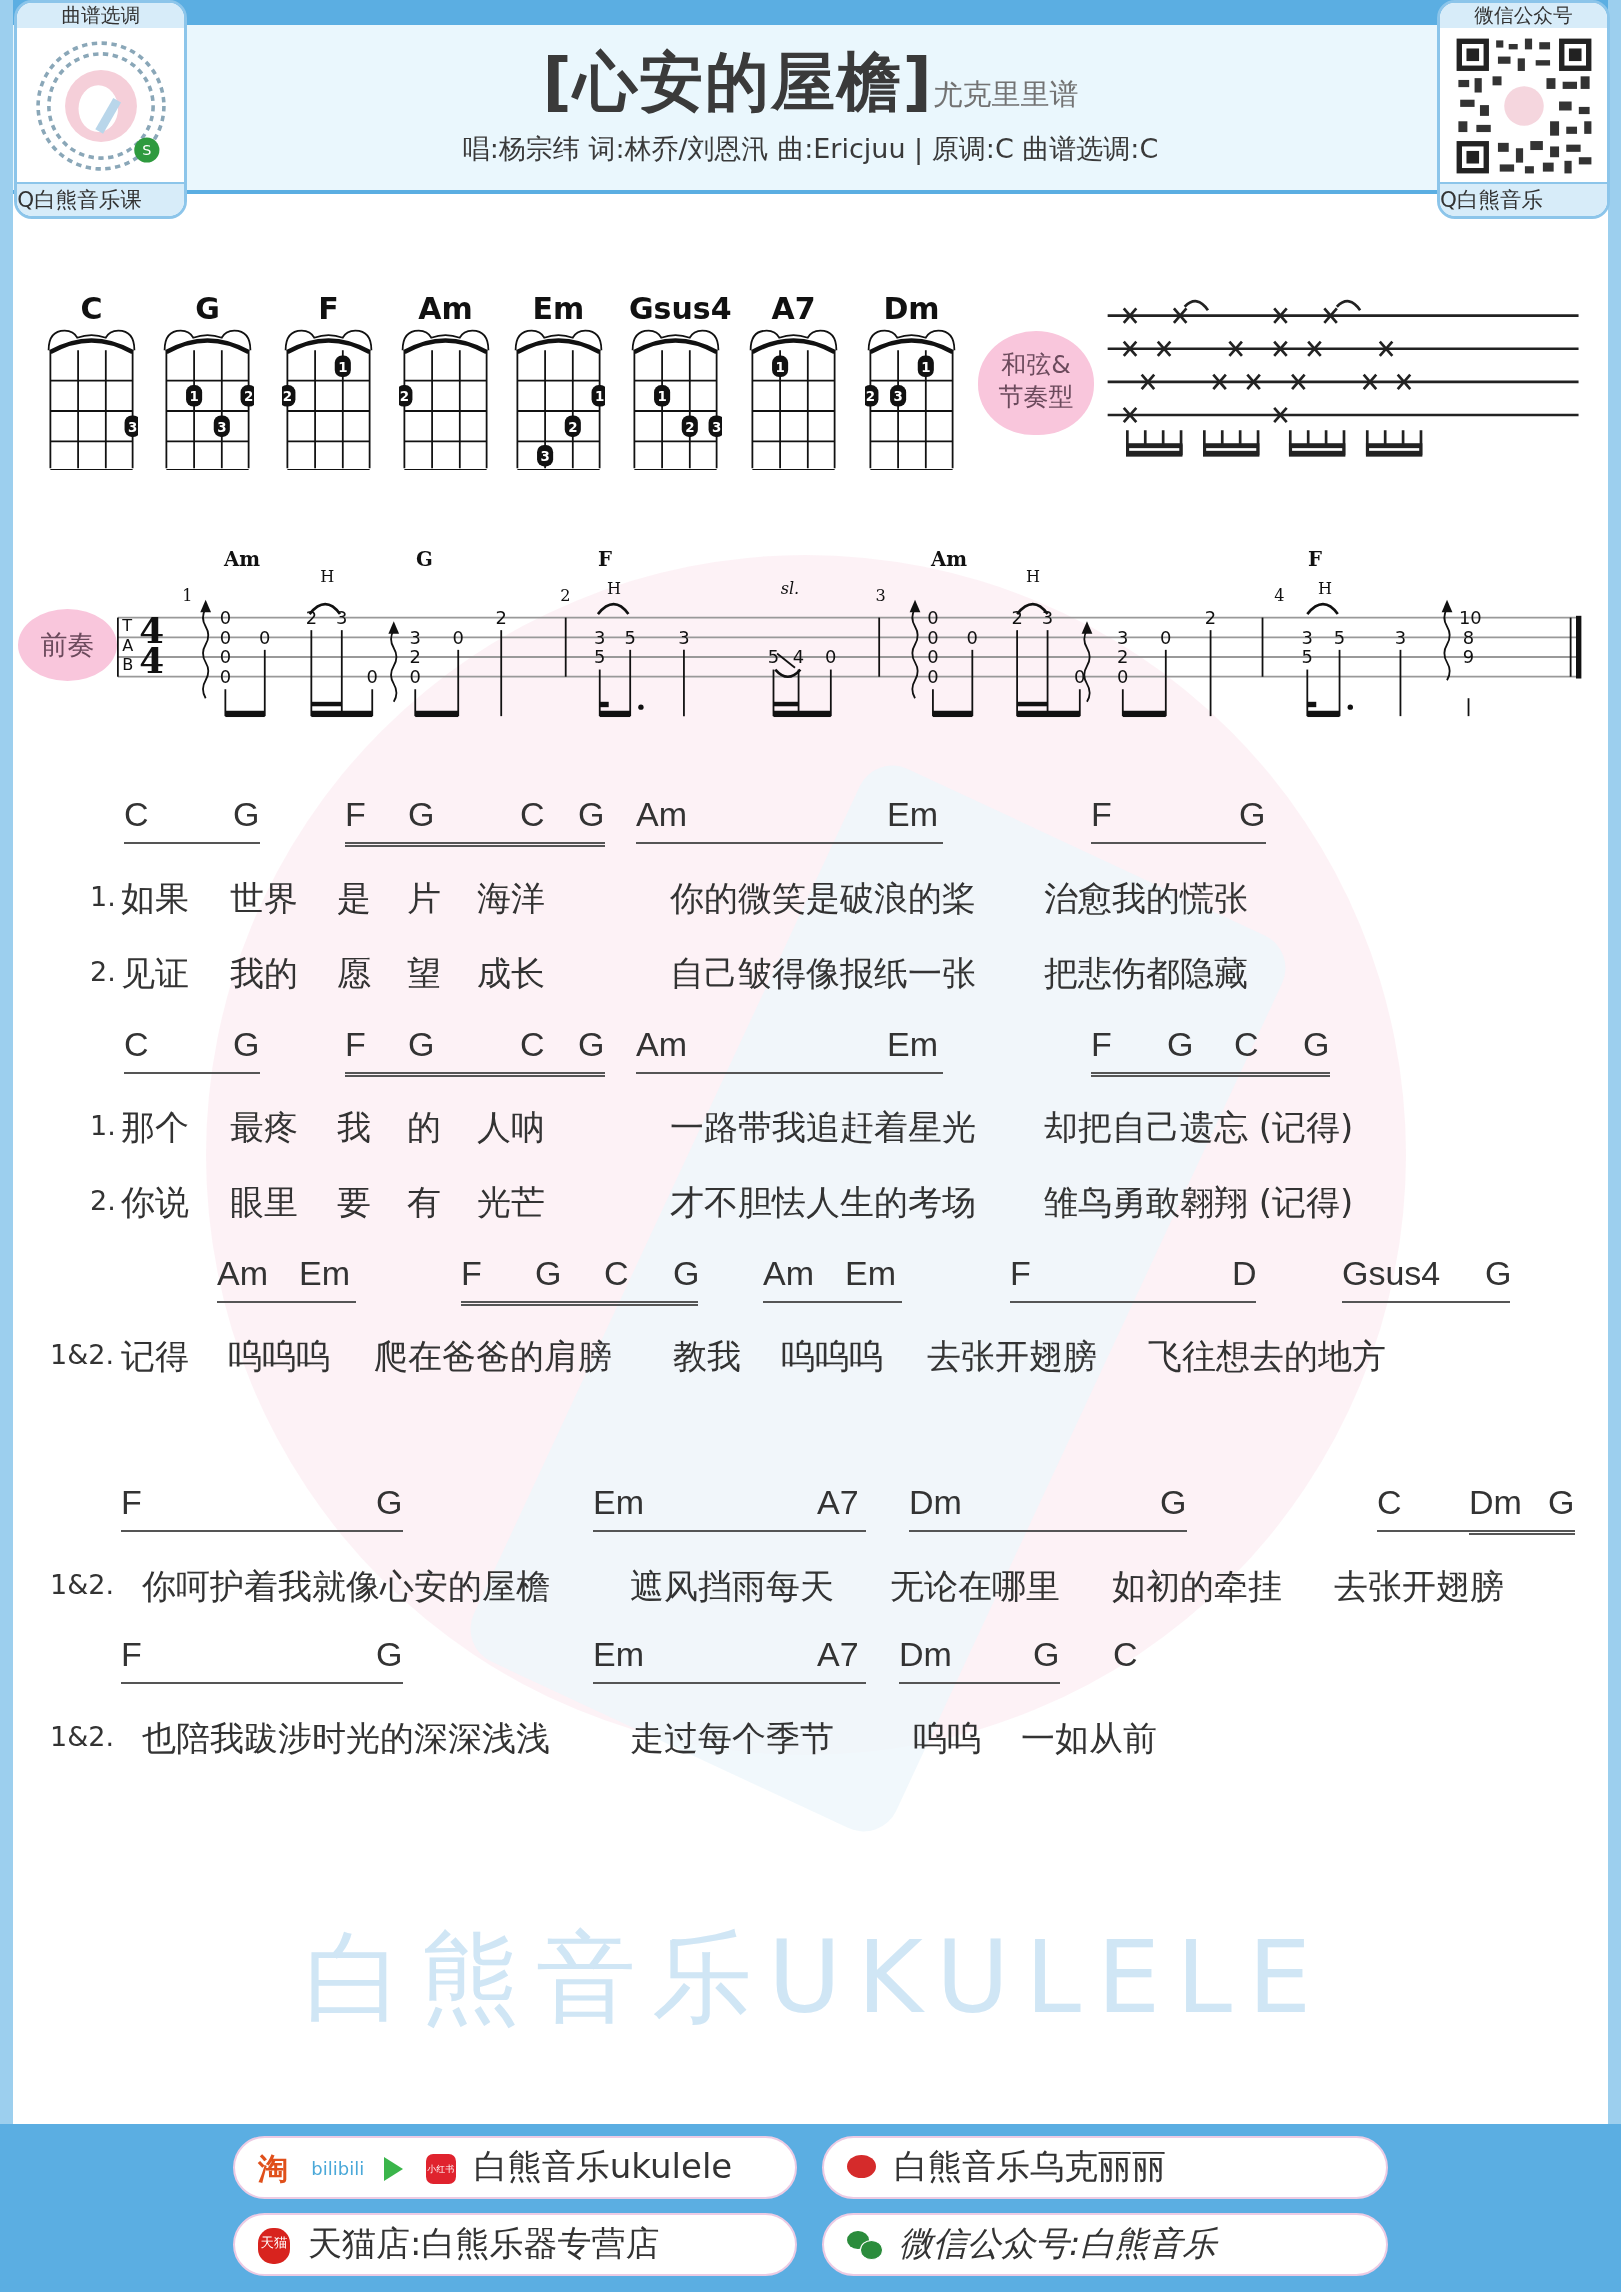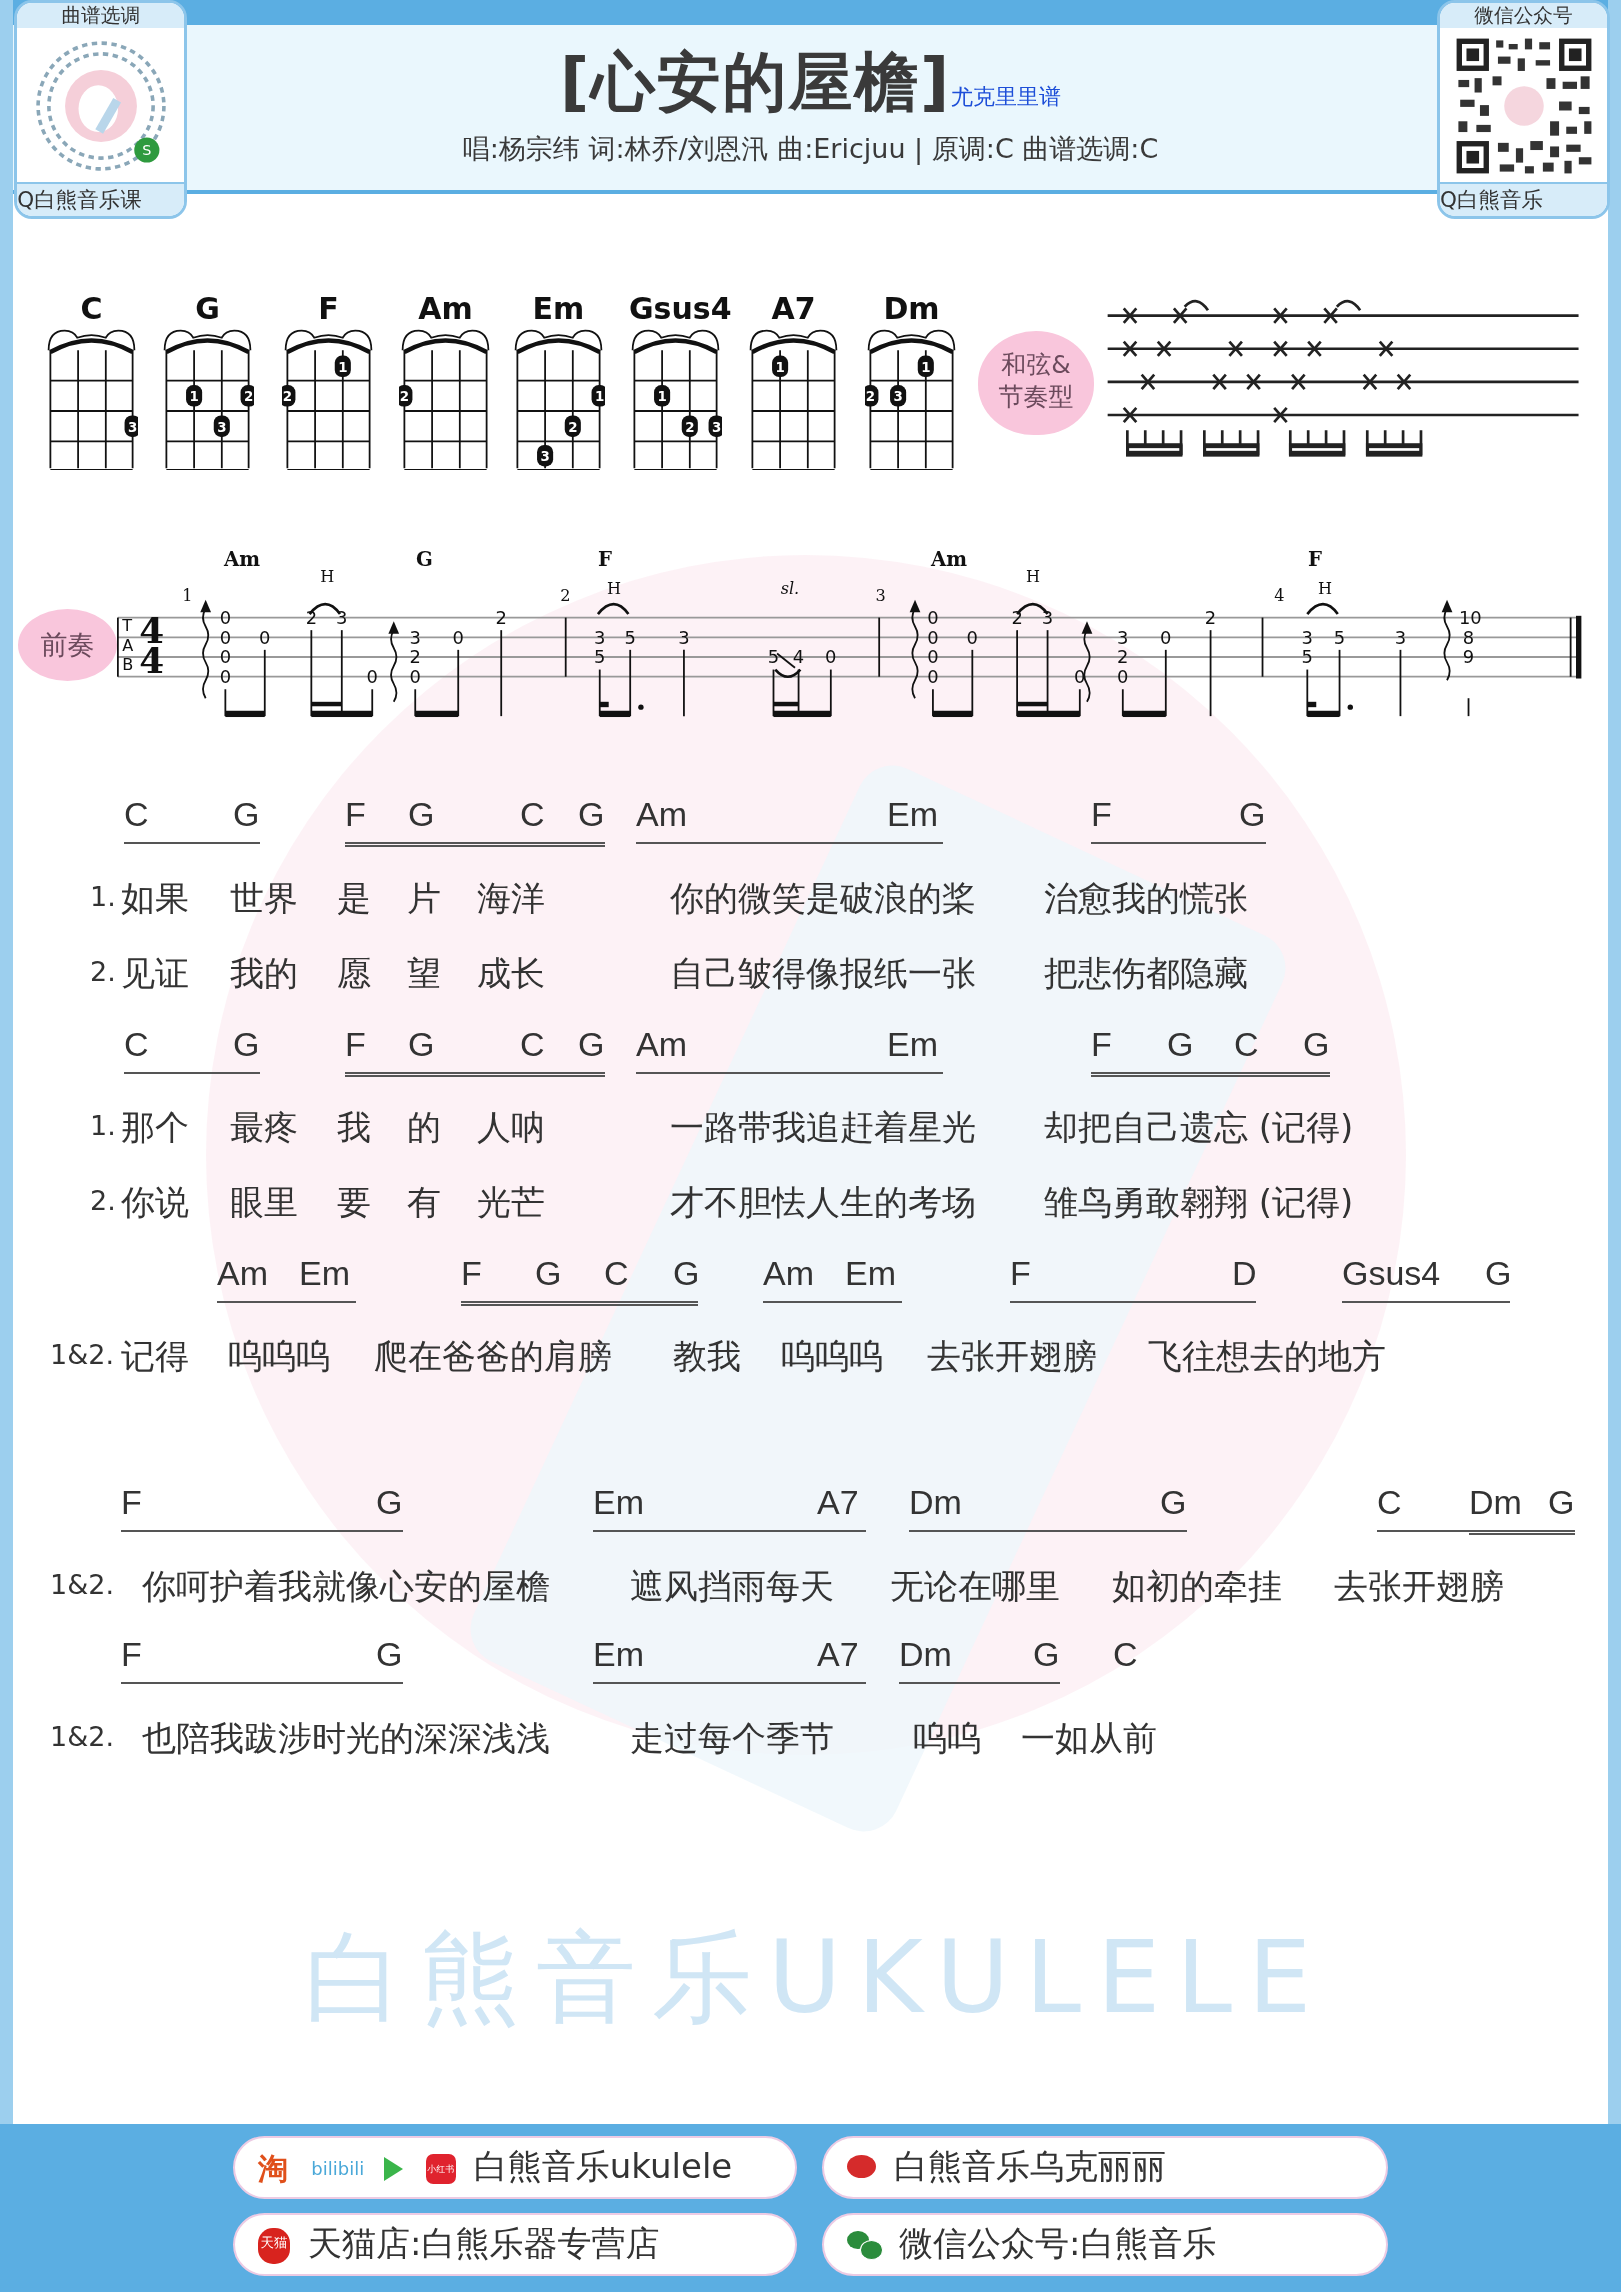--- a/index.html
+++ b/index.html
@@ -5,21 +5,21 @@
   html,body{margin:0;padding:0;}
   body{width:1621px;height:2293px;position:relative;overflow:hidden;background:#ffffff;font-family:"DejaVu Sans","Liberation Sans",sans-serif;color:#333;}
   .abs{position:absolute;}
   
   .topband{left:0;top:0;width:1621px;height:25px;background:#5baee2;}
   .lborder{left:0;top:0;width:12.5px;height:2124px;background:#9ccfee;}
   .rborder{left:1608px;top:0;width:12.5px;height:2124px;background:#9ccfee;}
   .header{left:12.5px;top:25px;width:1596px;height:165px;background:#eaf7fd;border-bottom:4.5px solid #5baee2;}
   .title{left:0;top:39px;width:1621px;text-align:center;}
   .title-main{font-size:64px;font-weight:bold;color:#3a3a3a;letter-spacing:1.8px;}
-  .title-sub{font-size:22px;color:#1d4ed8;}
+  .title-sub{font-size:29px;color:#737373;}
   .meta{left:0;top:131px;width:1621px;text-align:center;font-size:27px;color:#3a3a3a;}
   
   .qrbox{width:167px;height:213px;border:3.6px solid #8cc5ea;border-radius:18px;background:#fff;overflow:hidden;}
   .qrbox .qhead{height:25px;background:#d7ecf9;text-align:center;font-size:19.7px;line-height:25px;color:#333;}
   .qrbox .qfoot{position:absolute;bottom:0;left:0;right:0;height:32px;background:#d7ecf9;font-size:21.5px;line-height:32px;color:#333;border-top:2.7px solid #8cc5ea;}
   .qrbox .qimg{position:absolute;left:12.5px;top:32px;width:142px;height:142px;}
   
   .chord{width:93px;height:179px;}
   .chord .cname{position:absolute;left:0;top:0;width:93px;text-align:center;font-size:30px;font-weight:bold;color:#111;}
   .chord svg{position:absolute;left:0;top:36px;}
@@ -633,20 +633,20 @@
   <span style="margin-left:7.2px;">白熊音乐ukulele</span>
 </div>
 <div class="abs pill" style="left:822px;top:2136px;width:566px;">
   <span class="ico" style="margin-left:23px;width:29px;height:23px;border-radius:50%;background:#d52b2b;position:relative;top:-1.8px;"></span>
   <span style="margin-left:7.2px;">白熊音乐乌克丽丽</span>
 </div>
 <div class="abs pill" style="left:233px;top:2213px;width:564px;">
   <span class="ico" style="margin-left:23px;width:32px;height:36px;line-height:29px;border-radius:15px;background:#d8231e;color:#fff;font-size:13.4px;text-align:center;">天猫</span>
   <span style="margin-left:7.2px;">天猫店:白熊乐器专营店</span>
 </div>
-<div class="abs pill" style="left:822px;top:2213px;width:566px;">
+<div class="abs pill" style="left:822px;top:2213px;width:566px;font-style:italic;">
   <span class="ico" style="margin-left:23px;width:34px;height:29px;position:relative;">
     <span style="position:absolute;left:0;top:0;width:21.5px;height:18px;border-radius:50%;background:#2b8c3c;"></span>
     <span style="position:absolute;left:12.5px;top:9px;width:21.5px;height:18px;border-radius:50%;background:#2b8c3c;border:1.8px solid #fff;"></span>
   </span>
   <span style="margin-left:7.2px;">微信公众号:白熊音乐</span>
 </div>
 
 
 </body></html>

